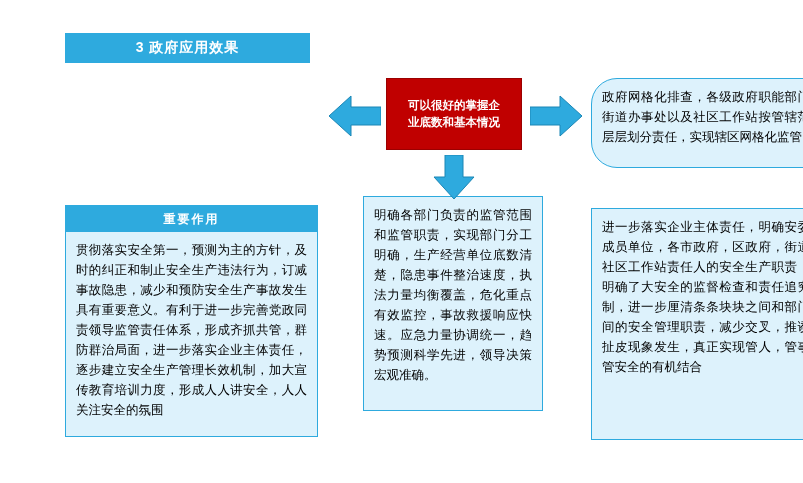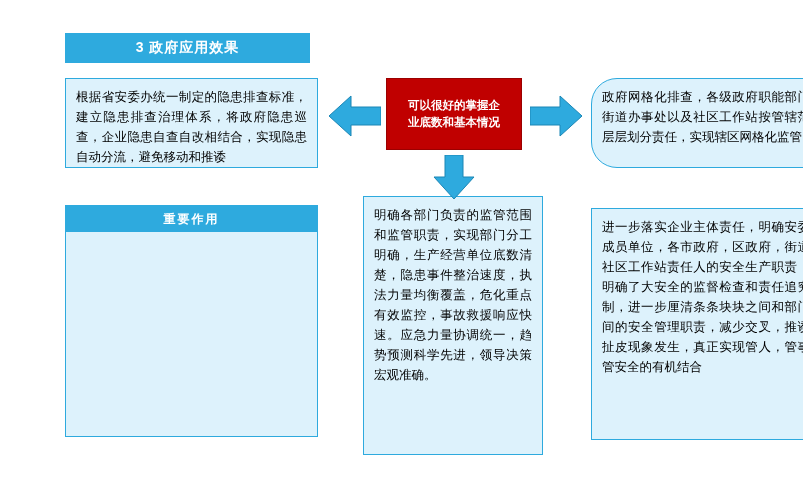--- a/index.html
+++ b/index.html
@@ -82,48 +82,46 @@
     height: 26px;
     display: flex;
     align-items: center;
     justify-content: center;
     letter-spacing: 2px;
   }
 
   #box-left-top  { left: 17px;  top: 78px;  width: 253px; height: 90px; }
   #box-right-top { left: 543px; top: 78px;  width: 243px; height: 90px; border-radius: 26px; }
   #box-bottom-left   { left: 17px;  top: 205px; width: 253px; height: 232px; }
-  #box-bottom-center { left: 315px; top: 196px; width: 180px; height: 259px; }
+  #box-bottom-center { left: 315px; top: 196px; width: 180px; height: 215px; }
   #box-bottom-right  { left: 543px; top: 208px; width: 243px; height: 232px; }
 
   
   .arrow {
     position: absolute;
   }
   .arrow svg { display: block; }
 </style>
 </head>
 <body>
 
 <div class="stage">
 
   <div class="title-bar">3  政府应用效果</div>
 
   <div class="center-box">可以很好的掌握企业底数和基本情况</div>
 
-  <div class="box" id="box-left-top">
-    <div class="box-text">根据省安委办统一制定的隐患排查标准，建立隐患排查治理体系，将政府隐患巡查，企业隐患自查自改相结合，实现隐患自动分流，避免移动和推诿</div>
-  </div>
 
   <div class="box" id="box-right-top">
     <div class="box-text">政府网格化排查，各级政府职能部门，街道办事处以及社区工作站按管辖范围层层划分责任，实现辖区网格化监管</div>
   </div>
 
   <div class="box" id="box-bottom-left">
     <div class="box-head">重要作用</div>
+    <div class="box-text">贯彻落实安全第一，预测为主的方针，及时的纠正和制止安全生产违法行为，订减事故隐患，减少和预防安全生产事故发生具有重要意义。有利于进一步完善党政同责领导监管责任体系，形成齐抓共管，群防群治局面，进一步落实企业主体责任，逐步建立安全生产管理长效机制，加大宣传教育培训力度，形成人人讲安全，人人关注安全的氛围</div>
   </div>
 
   <div class="box" id="box-bottom-center">
     <div class="box-text">明确各部门负责的监管范围和监管职责，实现部门分工明确，生产经营单位底数清楚，隐患事件整治速度，执法力量均衡覆盖，危化重点有效监控，事故救援响应快速。应急力量协调统一，趋势预测科学先进，领导决策宏观准确。</div>
   </div>
 
   <div class="box" id="box-bottom-right">
     <div class="box-text">进一步落实企业主体责任，明确安委会成员单位，各市政府，区政府，街道，社区工作站责任人的安全生产职责，并明确了大安全的监督检查和责任追究机制，进一步厘清条条块块之间和部门之间的安全管理职责，减少交叉，推诿，扯皮现象发生，真正实现管人，管事，管安全的有机结合</div>
   </div>
 

